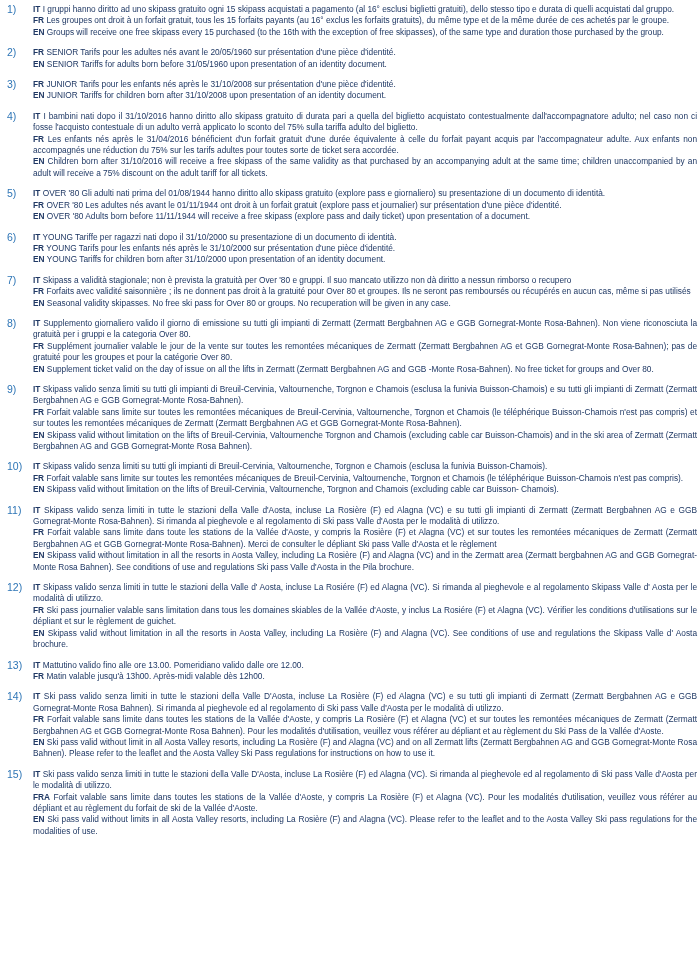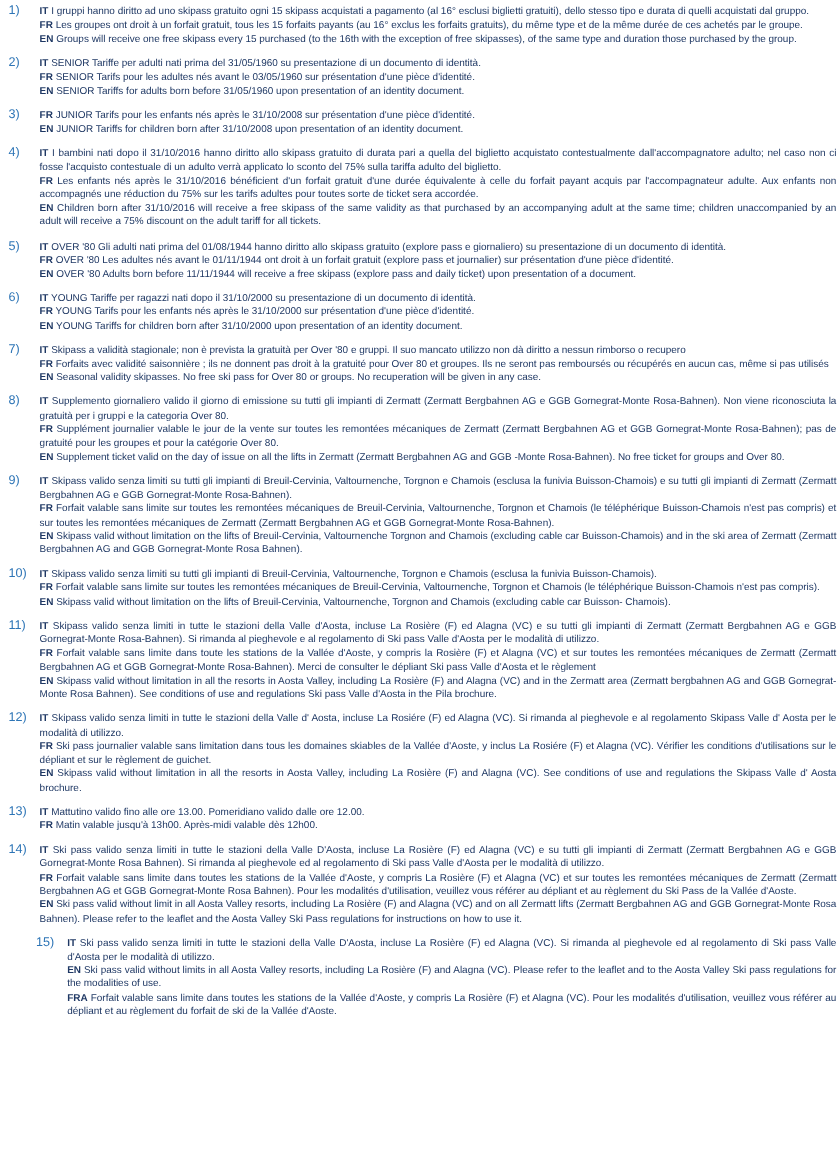--- a/index.html
+++ b/index.html
@@ -13,21 +13,21 @@
     font-size: 8.3px;
     line-height: 11.4px;
     color: #1f3864;
     overflow: hidden;
   }
   .item {
     display: flex;
     align-items: flex-start;
     margin-bottom: 9px;
   }
-  .item:last-child { margin-bottom: 0; padding-left: 23px; }
+  .item:last-child { margin-bottom: 0; }
   .item-number {
     flex: 0 0 33px;
     box-sizing: border-box;
     padding-left: 7px;
     color: #2e75b6;
     font-size: 10.5px;
     line-height: 11.4px;
     white-space: nowrap;
   }
   .item-content {
@@ -47,37 +47,36 @@
         <span class="item-number">1)</span>
         <div class="item-content">
           <p class="para"><span class="lang-tag">IT</span> <span class="lang-text">I gruppi hanno diritto ad uno skipass gratuito ogni 15 skipass acquistati a pagamento (al 16° esclusi biglietti gratuiti), dello stesso tipo e durata di quelli acquistati dal gruppo.</span></p>
           <p class="para"><span class="lang-tag">FR</span> <span class="lang-text">Les groupes ont droit à un forfait gratuit, tous les 15 forfaits payants (au 16° exclus les forfaits gratuits), du même type et de la même durée de ces achetés par le groupe.</span></p>
           <p class="para"><span class="lang-tag">EN</span> <span class="lang-text">Groups will receive one free skipass every 15 purchased (to the 16th with the exception of free skipasses), of the same type and duration those purchased by the group.</span></p>
         </div>
       </div>
       <div class="item">
         <span class="item-number">2)</span>
         <div class="item-content">
-          <p class="para"><span class="lang-tag">IT</span> <span class="lang-text">SENIOR Tariffe per adulti nati prima del 31/05/1960 su presentazione di un documento di identità.</span></p>
-          <p class="para"><span class="lang-tag">FR</span> <span class="lang-text">SENIOR Tarifs pour les adultes nés avant le 03/05/1960 sur présentation d'une pièce d'identité.</span></p>
+          <p class="para"><span class="lang-tag">FR</span> <span class="lang-text">SENIOR Tarifs pour les adultes nés avant le 20/05/1960 sur présentation d'une pièce d'identité.</span></p>
           <p class="para"><span class="lang-tag">EN</span> <span class="lang-text">SENIOR Tariffs for adults born before 31/05/1960 upon presentation of an identity document.</span></p>
         </div>
       </div>
       <div class="item">
         <span class="item-number">3)</span>
         <div class="item-content">
           <p class="para"><span class="lang-tag">FR</span> <span class="lang-text">JUNIOR Tarifs pour les enfants nés après le 31/10/2008 sur présentation d'une pièce d'identité.</span></p>
           <p class="para"><span class="lang-tag">EN</span> <span class="lang-text">JUNIOR Tariffs for children born after 31/10/2008 upon presentation of an identity document.</span></p>
         </div>
       </div>
       <div class="item">
         <span class="item-number">4)</span>
         <div class="item-content">
           <p class="para"><span class="lang-tag">IT</span> <span class="lang-text">I bambini nati dopo il 31/10/2016 hanno diritto allo skipass gratuito di durata pari a quella del biglietto acquistato contestualmente dall'accompagnatore adulto; nel caso non ci fosse l'acquisto contestuale di un adulto verrà applicato lo sconto del 75% sulla tariffa adulto del biglietto.</span></p>
-          <p class="para"><span class="lang-tag">FR</span> <span class="lang-text">Les enfants nés après le 31/10/2016 bénéficient d'un forfait gratuit d'une durée équivalente à celle du forfait payant acquis par l'accompagnateur adulte. Aux enfants non accompagnés une réduction du 75% sur les tarifs adultes pour toutes sorte de ticket sera accordée.</span></p>
+          <p class="para"><span class="lang-tag">FR</span> <span class="lang-text">Les enfants nés après le 31/04/2016 bénéficient d'un forfait gratuit d'une durée équivalente à celle du forfait payant acquis par l'accompagnateur adulte. Aux enfants non accompagnés une réduction du 75% sur les tarifs adultes pour toutes sorte de ticket sera accordée.</span></p>
           <p class="para"><span class="lang-tag">EN</span> <span class="lang-text">Children born after 31/10/2016 will receive a free skipass of the same validity as that purchased by an accompanying adult at the same time; children unaccompanied by an adult will receive a 75% discount on the adult tariff for all tickets.</span></p>
         </div>
       </div>
       <div class="item">
         <span class="item-number">5)</span>
         <div class="item-content">
           <p class="para"><span class="lang-tag">IT</span> <span class="lang-text">OVER '80 Gli adulti nati prima del 01/08/1944 hanno diritto allo skipass gratuito (explore pass e giornaliero) su presentazione di un documento di identità.</span></p>
           <p class="para"><span class="lang-tag">FR</span> <span class="lang-text">OVER '80 Les adultes nés avant le 01/11/1944 ont droit à un forfait gratuit (explore pass et journalier) sur présentation d'une pièce d'identité.</span></p>
           <p class="para"><span class="lang-tag">EN</span> <span class="lang-text">OVER '80 Adults born before 11/11/1944 will receive a free skipass (explore pass and daily ticket) upon presentation of a document.</span></p>
         </div>
@@ -150,18 +149,18 @@
         <div class="item-content">
           <p class="para"><span class="lang-tag">IT</span> <span class="lang-text">Ski pass valido senza limiti in tutte le stazioni della Valle D'Aosta, incluse La Rosière (F) ed Alagna (VC) e su tutti gli impianti di Zermatt (Zermatt Bergbahnen AG e GGB Gornegrat-Monte Rosa Bahnen). Si rimanda al pieghevole ed al regolamento di Ski pass Valle d'Aosta per le modalità di utilizzo.</span></p>
           <p class="para"><span class="lang-tag">FR</span> <span class="lang-text">Forfait valable sans limite dans toutes les stations de la Vallée d'Aoste, y compris La Rosière (F) et Alagna (VC) et sur toutes les remontées mécaniques de Zermatt (Zermatt Bergbahnen AG et GGB Gornegrat-Monte Rosa Bahnen). Pour les modalités d'utilisation, veuillez vous référer au dépliant et au règlement du Ski Pass de la Vallée d'Aoste.</span></p>
           <p class="para"><span class="lang-tag">EN</span> <span class="lang-text">Ski pass valid without limit in all Aosta Valley resorts, including La Rosière (F) and Alagna (VC) and on all Zermatt lifts (Zermatt Bergbahnen AG and GGB Gornegrat-Monte Rosa Bahnen). Please refer to the leaflet and the Aosta Valley Ski Pass regulations for instructions on how to use it.</span></p>
         </div>
       </div>
       <div class="item">
         <span class="item-number">15)</span>
         <div class="item-content">
           <p class="para"><span class="lang-tag">IT</span> <span class="lang-text">Ski pass valido senza limiti in tutte le stazioni della Valle D'Aosta, incluse La Rosière (F) ed Alagna (VC). Si rimanda al pieghevole ed al regolamento di Ski pass Valle d'Aosta per le modalità di utilizzo.</span></p>
+          <p class="para"><span class="lang-tag">FRA</span> <span class="lang-text">Forfait valable sans limite dans toutes les stations de la Vallée d'Aoste, y compris La Rosière (F) et Alagna (VC). Pour les modalités d'utilisation, veuillez vous référer au dépliant et au règlement du forfait de ski de la Vallée d'Aoste.</span></p>
           <p class="para"><span class="lang-tag">EN</span> <span class="lang-text">Ski pass valid without limits in all Aosta Valley resorts, including La Rosière (F) and Alagna (VC). Please refer to the leaflet and to the Aosta Valley Ski pass regulations for the modalities of use.</span></p>
-          <p class="para"><span class="lang-tag">FRA</span> <span class="lang-text">Forfait valable sans limite dans toutes les stations de la Vallée d'Aoste, y compris La Rosière (F) et Alagna (VC). Pour les modalités d'utilisation, veuillez vous référer au dépliant et au règlement du forfait de ski de la Vallée d'Aoste.</span></p>
         </div>
       </div>
     </div>
 </div>
 
 </body></html>

